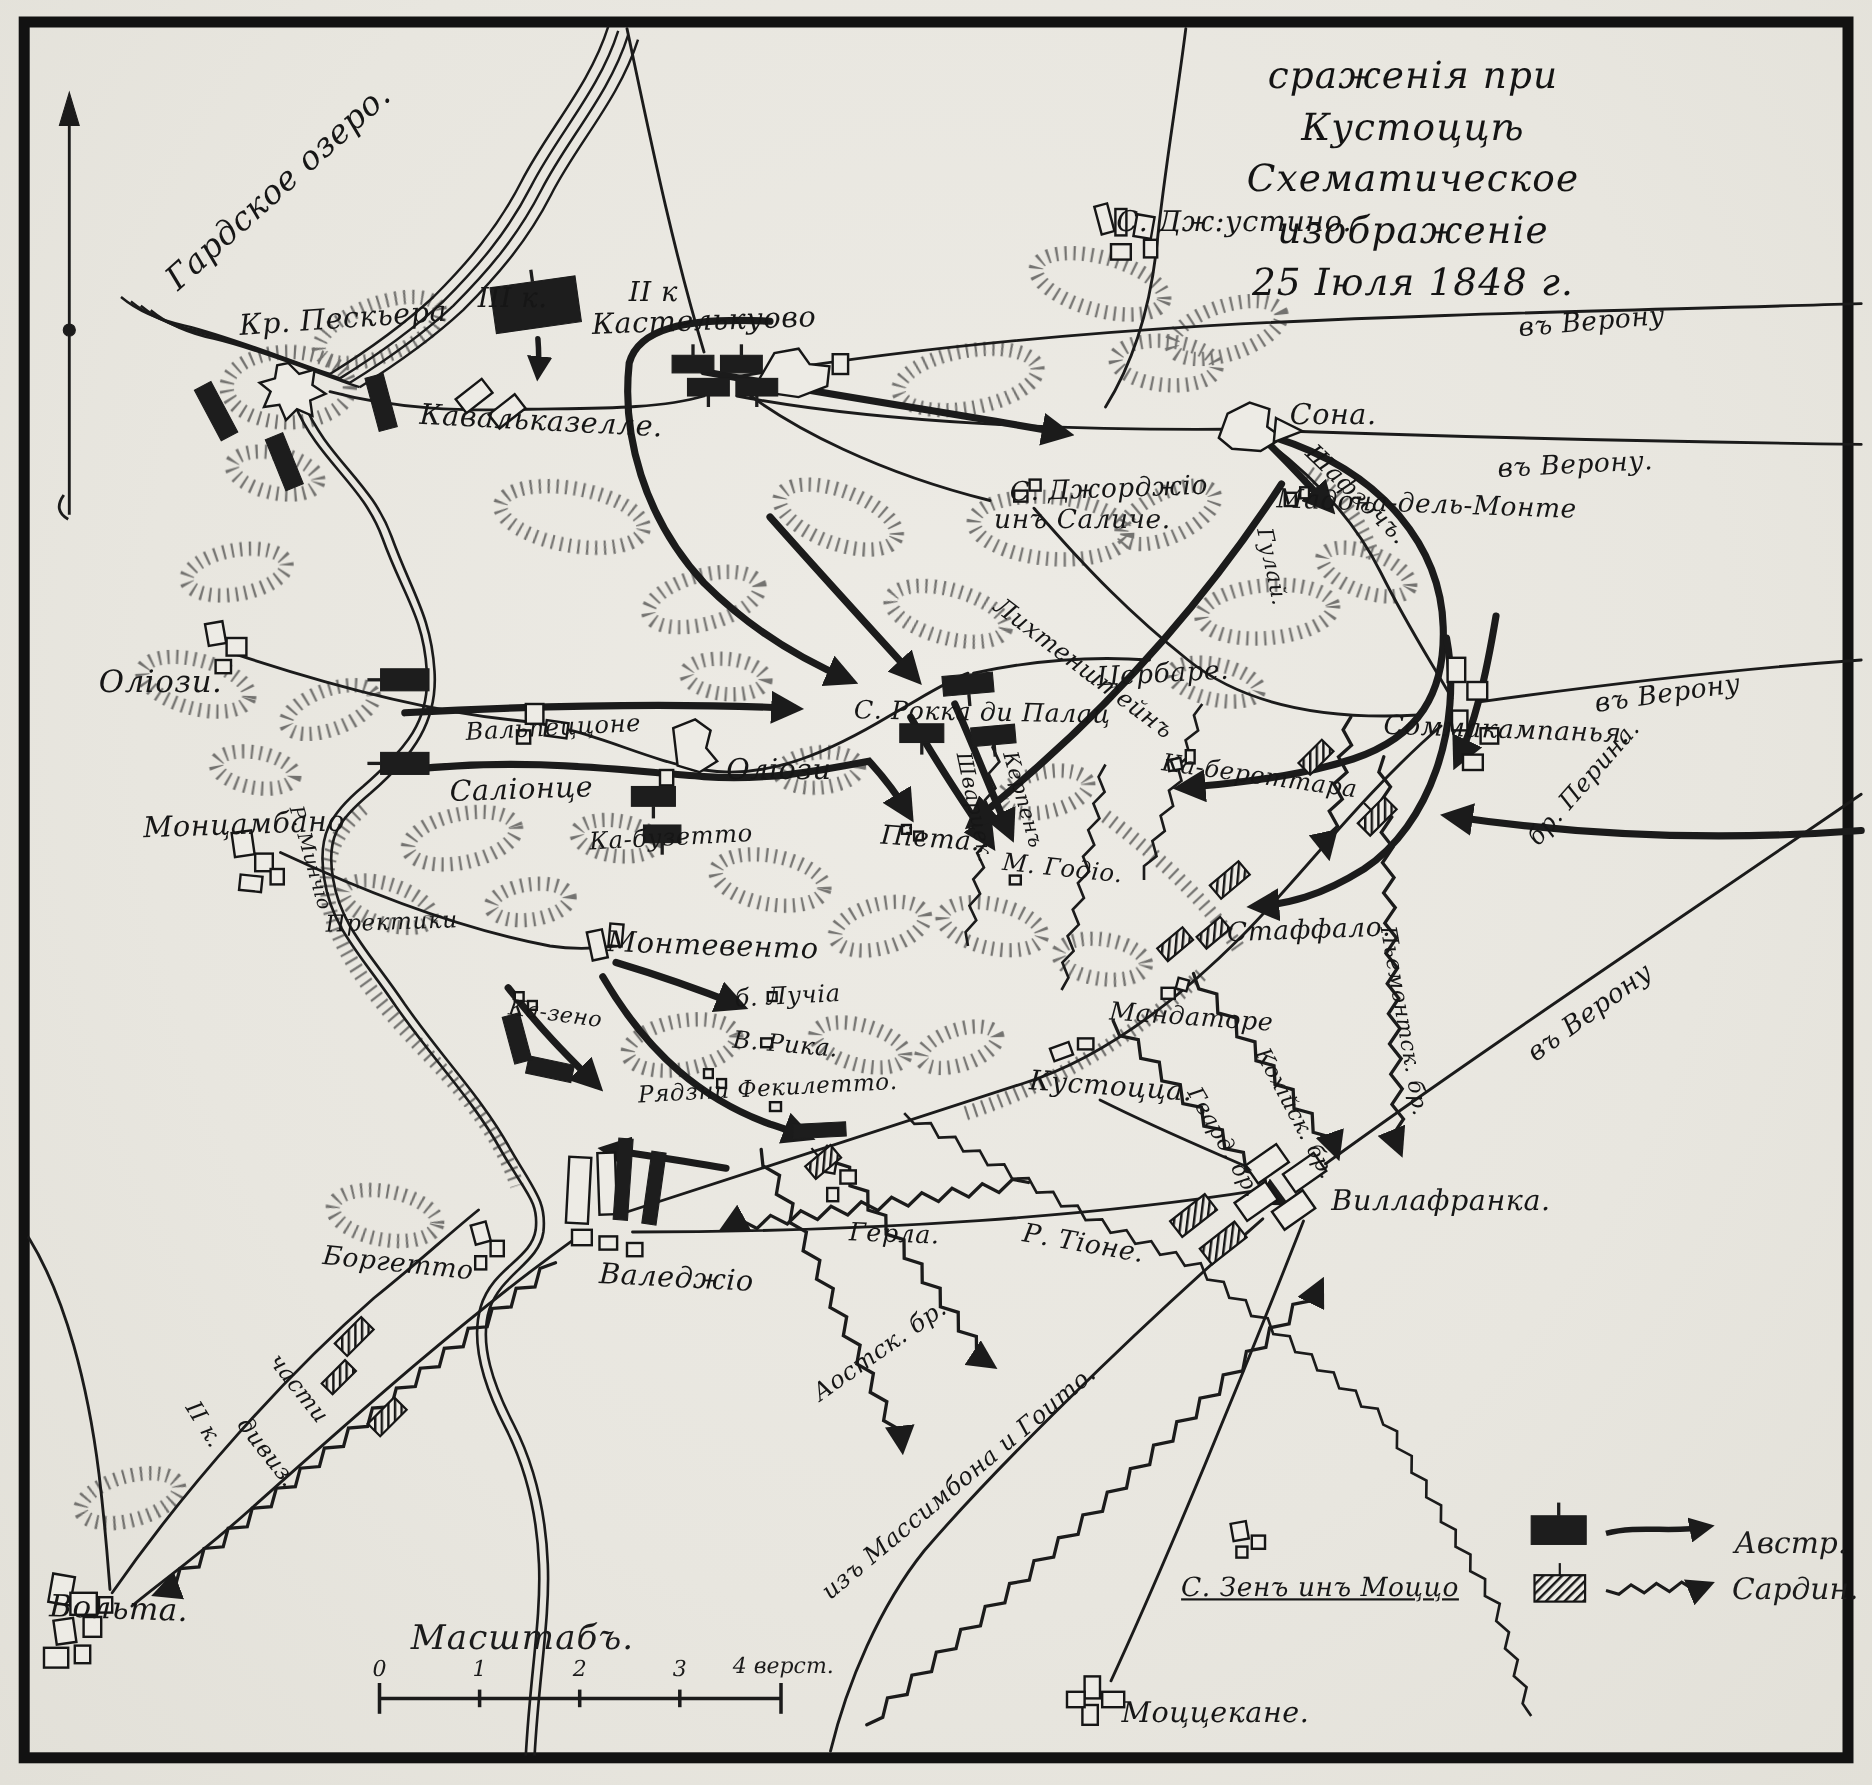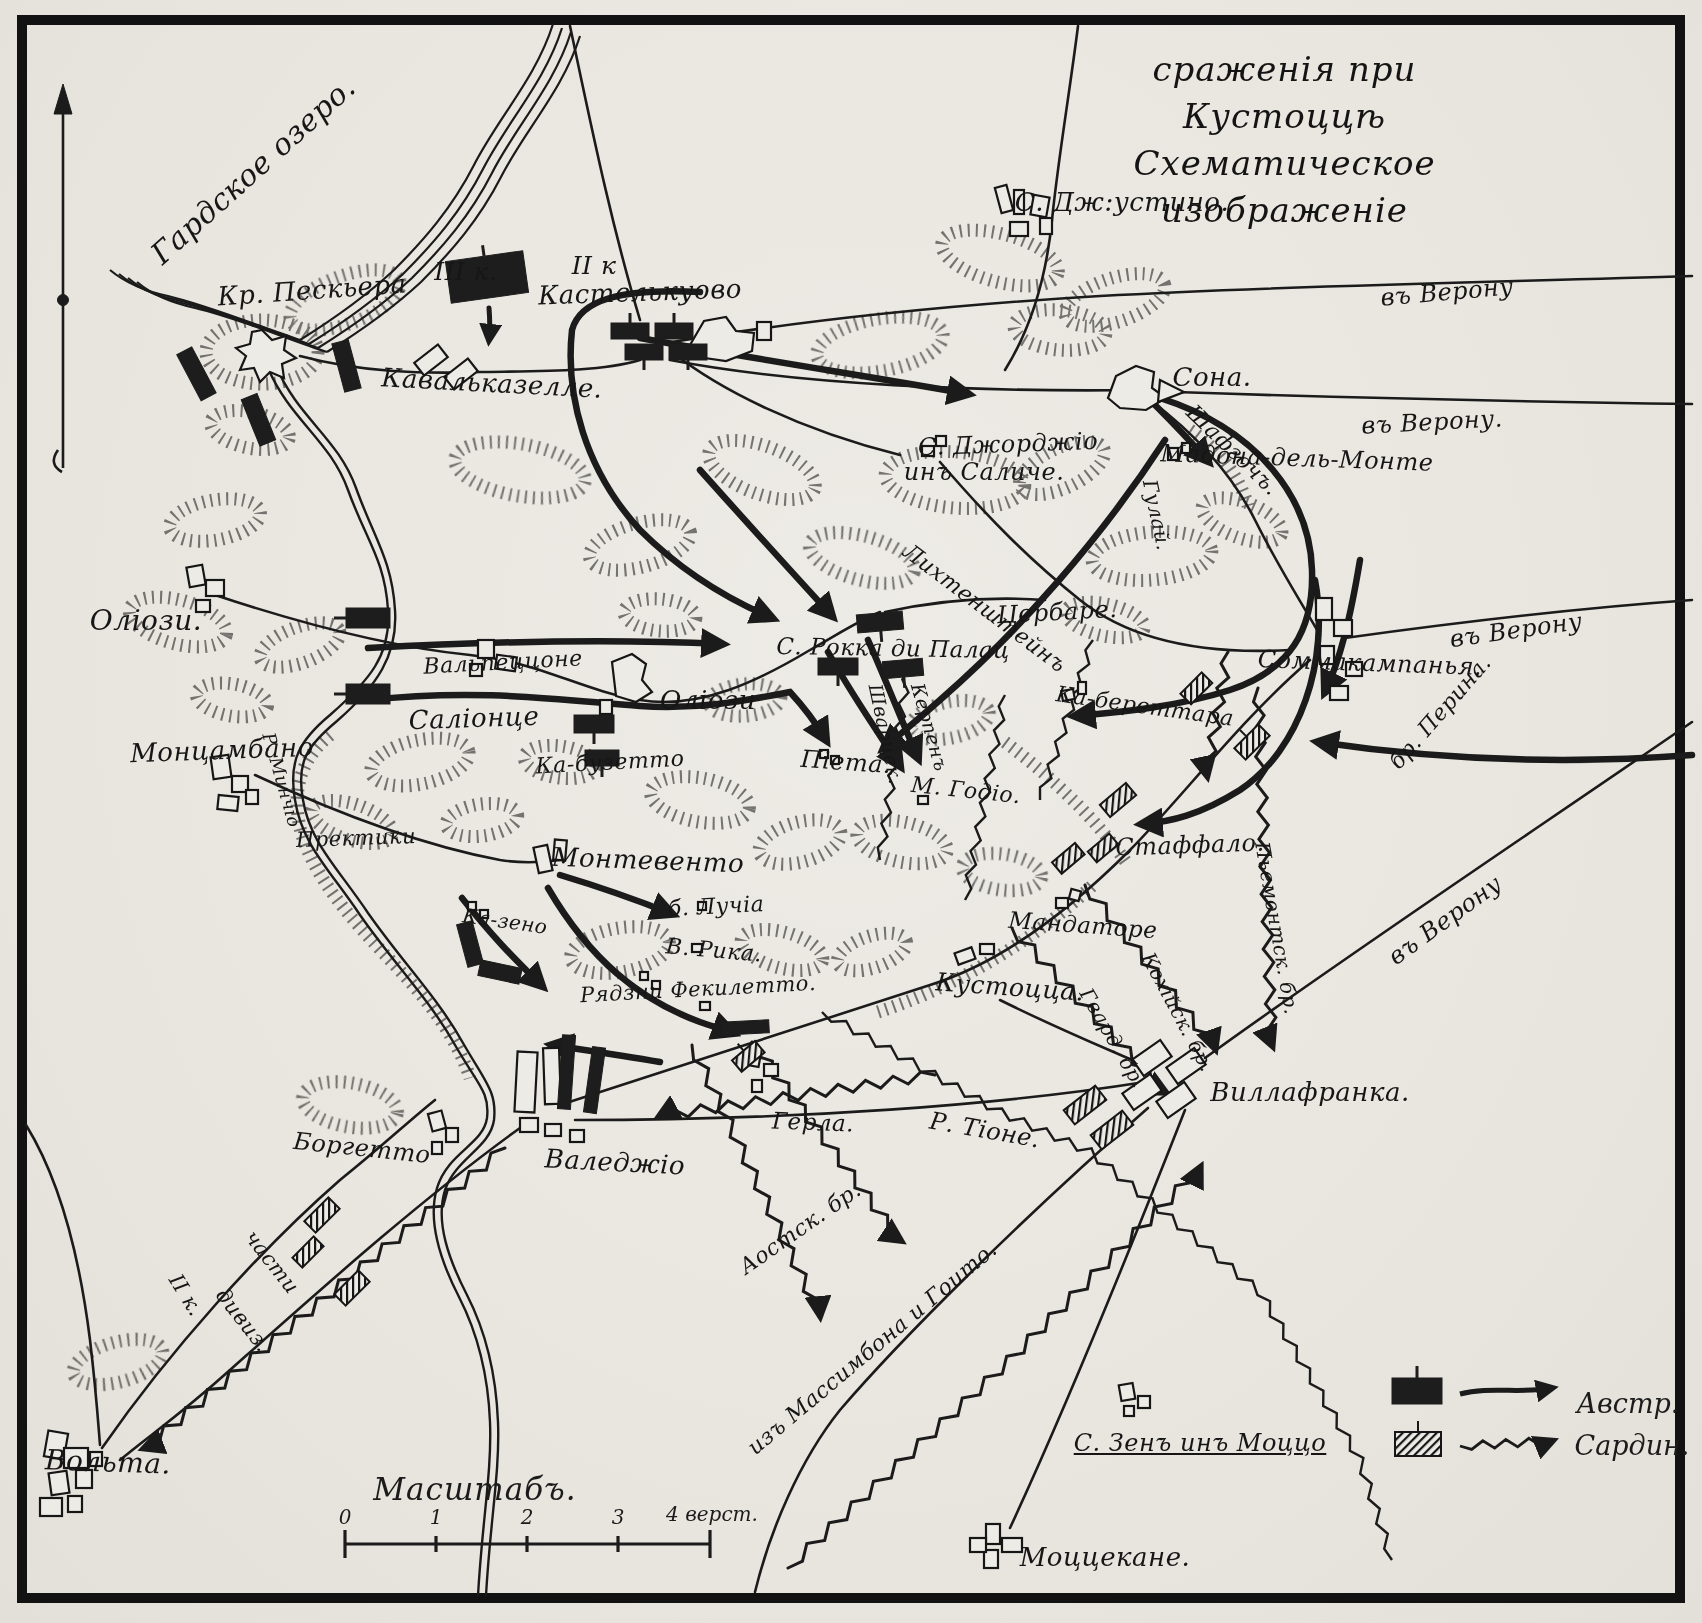--- a/index.html
+++ b/index.html
@@ -446,20 +446,21 @@
       <line x1="1418" y1="1432" x2="1418" y2="1421"></line>
     </g>
     <path fill="none" stroke="#1b1b1b" stroke-width="2.8" marker-end="url(#ah-w)" d="M1460 1446 L1471.7 1449.4 L1482.8 1440.8 L1494.7 1448.1 L1505.8 1439.5 L1517.7 1446.9 L1528.8 1438.3 L1540.7 1445.6 L1552.0 1441.0"></path>
   </g>
 </svg>
 
 <div id="labels-layer">
   <div id="title-block">
     <div>сраженія при Кустоццѣ</div>
     <div>Схематическое изображеніе</div>
+    <div>25 Іюля 1848 г.</div>
   </div>
 
   <span class="caption" style="left:475px;top:1489px;">Масштабъ.</span>
   <span class="scale-num" style="left:345px;top:1517px;">0</span>
   <span class="scale-num" style="left:436px;top:1517px;">1</span>
   <span class="scale-num" style="left:527px;top:1517px;">2</span>
   <span class="scale-num" style="left:618px;top:1517px;">3</span>
   <span class="scale-num" style="left:712px;top:1514px;text-align:center;">4 верст.</span>
 
   <span class="legend-label" style="left:1628px;top:1391px;margin-top:12px;">Австр.</span>

